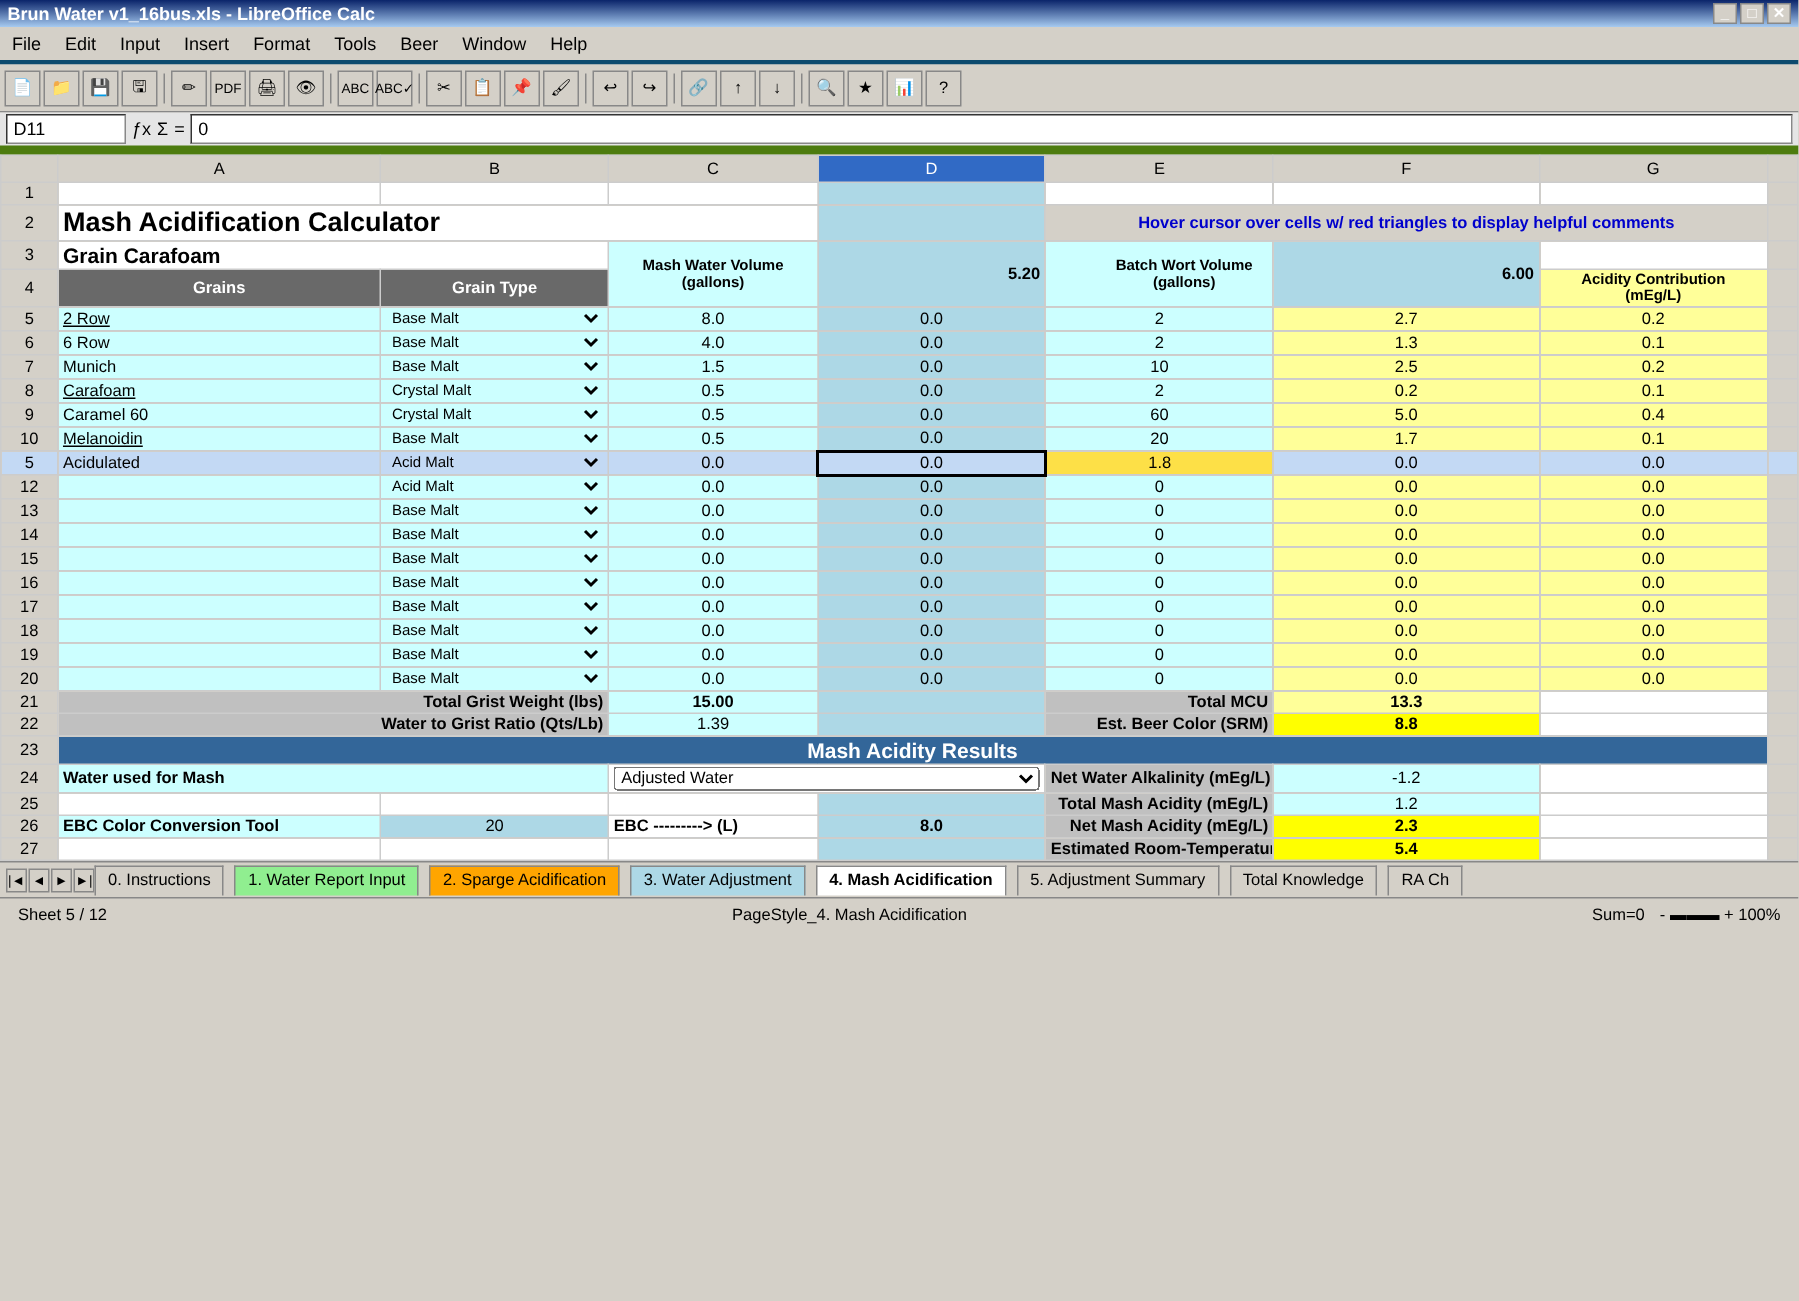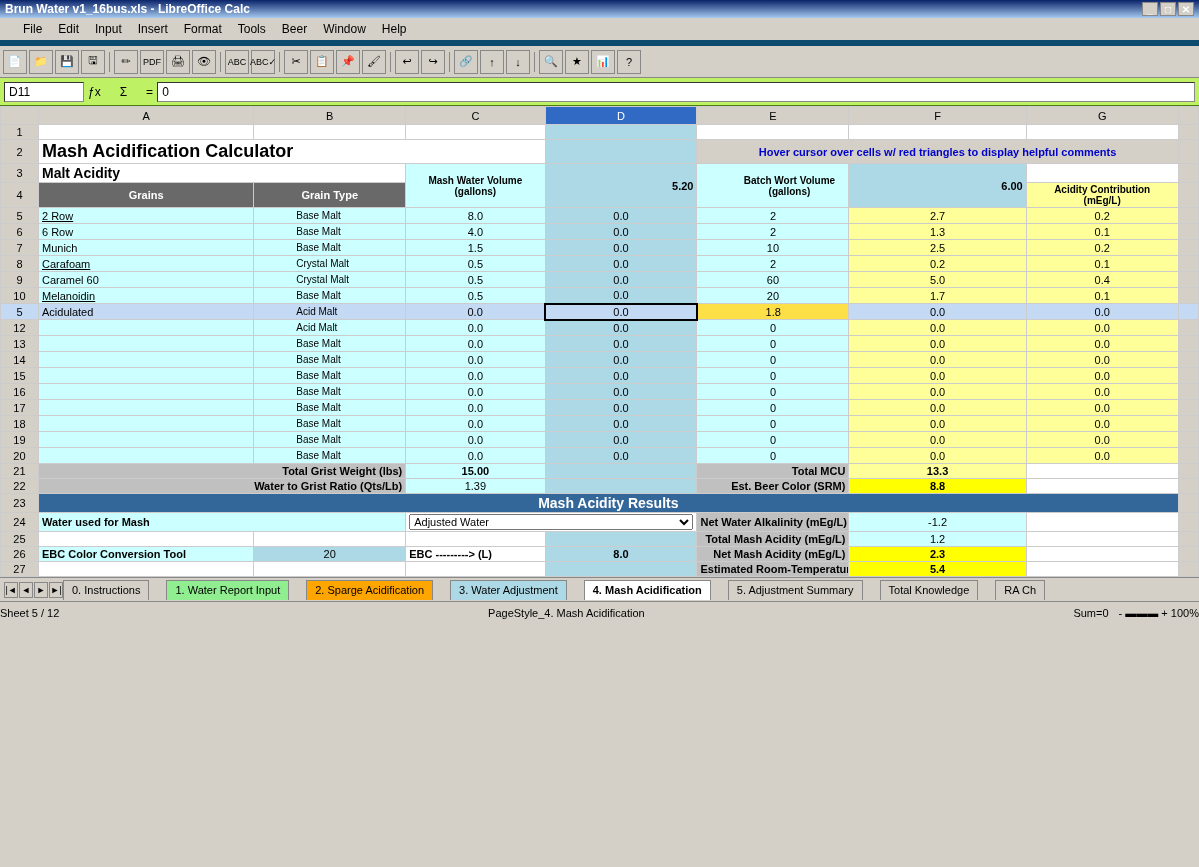--- a/index.html
+++ b/index.html
@@ -19,22 +19,22 @@
       padding: 2px 5px;
     }
     .window-controls { display: flex; gap: 2px; }
     .win-btn { width: 16px; height: 14px; background: #d4d0c8; border: 1px solid #888; font-size: 10px; display: flex; align-items: center; justify-content: center; cursor: pointer; }
 
     
     .menu-bar {
       background: #d4d0c8;
       display: flex;
       align-items: center;
-      padding: 2px 15px;
-      border-bottom: 6px solid #0c4a6e;
+      padding: 2px 0;
+      border-bottom: 3px solid #0c4a6e;
     }
     .menu-item {
       padding: 2px 8px;
       font-size: 12px;
       cursor: pointer;
     }
 
     
     .toolbar {
       background: #d4d0c8;
@@ -51,36 +51,36 @@
       background: #d4d0c8;
       border: 1px solid #888;
       display: flex; align-items: center; justify-content: center;
       cursor: pointer;
       font-size: 11px;
     }
     .tb-separator { width: 1px; height: 20px; background: #888; margin: 0 2px; }
 
     
     .formula-bar {
-      background: #bef264;
+      background: #e5e5e5;
       display: flex;
       align-items: center;
       padding: 2px 4px;
-      border-bottom: 1px solid #4d7c0f;
+      border-bottom: 6px solid #4d7c0f;
       gap: 4px;
       height: 28px;
     }
     .cell-ref-box {
       width: 80px; height: 20px;
       border: 1px inset #888;
       background: white;
       padding: 1px 4px;
       font-size: 12px;
     }
-    .formula-icons { display: flex; gap: 19px; }
+    .formula-icons { display: flex; gap: 4px; }
     .formula-input {
       flex: 1;
       height: 20px;
       border: 1px inset #888;
       background: white;
       padding: 1px 4px;
       font-size: 12px;
     }
 
     .sheet-area {
@@ -136,48 +136,47 @@
     .cell-section-header { background: #336699; color: white; font-weight: bold; font-size: 13px; text-align: center; }
     .cell-hint { color: #0000cc; font-weight: bold; font-size: 11px; text-align: center; }
     .cell-dark-header { background: #696969; color: white; text-align: center; font-weight: bold; }
     .sheet-tab {
       padding: 2px 8px;
       border: 1px solid #888;
       border-bottom: none;
       background: #d4d0c8;
       font-size: 11px;
       cursor: pointer;
-      margin-right: 17px;
+      margin-right: 7px;
       height: 20px;
       display: flex;
       align-items: center;
     }
     .sheet-tab.active { background: white; font-weight: bold; }
     .sheet-tab.green { background: #90ee90; }
     .sheet-tab.orange { background: #ffa500; }
     .sheet-tab.lightblue { background: #add8e6; }
 
     
     .status-bar {
       background: #d4d0c8;
       display: flex;
       align-items: center;
-      padding: 2px 0;
+      padding: 2px 12px;
       border-top: 1px solid #888;
       font-size: 11px;
       height: 22px;
       justify-content: space-between;
     }
 
     select.grain-select {
       width: 100%;
       font-size: 10px;
       border: none;
       background: transparent;
-      margin-left: 35px;
     }
 
     .underlined { text-decoration: underline; cursor: pointer; }
 
     .col-d-selected { background: #add8e6; }
   </style>
 </head>
 <body>
 
 <div class="title-bar">
@@ -287,21 +286,21 @@
     <tr>
       <td class="row-header">2</td>
       <td class="cell-white cell-bold" colspan="3" style="font-size:18px;font-weight:bold;">Mash Acidification Calculator</td>
       <td class="col-d-selected"></td>
       <td colspan="3" class="cell-hint">Hover cursor over cells w/ red triangles to display helpful comments</td>
       <td></td>
     </tr>
 
     <tr>
       <td class="row-header">3</td>
-      <td class="cell-white" colspan="2" style="font-size:14px;font-weight:bold;">Malt Acidity</td>
+      <td class="cell-white" colspan="2" style="font-size:14px;font-weight:bold;">Grain Carafoam</td>
       <td class="cell-cyan cell-center cell-bold" rowspan="2" style="font-size:10px;">Mash Water Volume<br>(gallons)</td>
       <td class="cell-blue-value col-d-selected" rowspan="2">5.20</td>
       <td class="cell-cyan cell-center cell-bold" rowspan="2" style="font-size:10px;padding-left:36px;">Batch Wort Volume<br>(gallons)</td>
       <td class="cell-blue-value" rowspan="2">6.00</td>
       <td class="cell-white"></td>
       <td></td>
     </tr>
 
     <tr>
       <td class="row-header">4</td>

